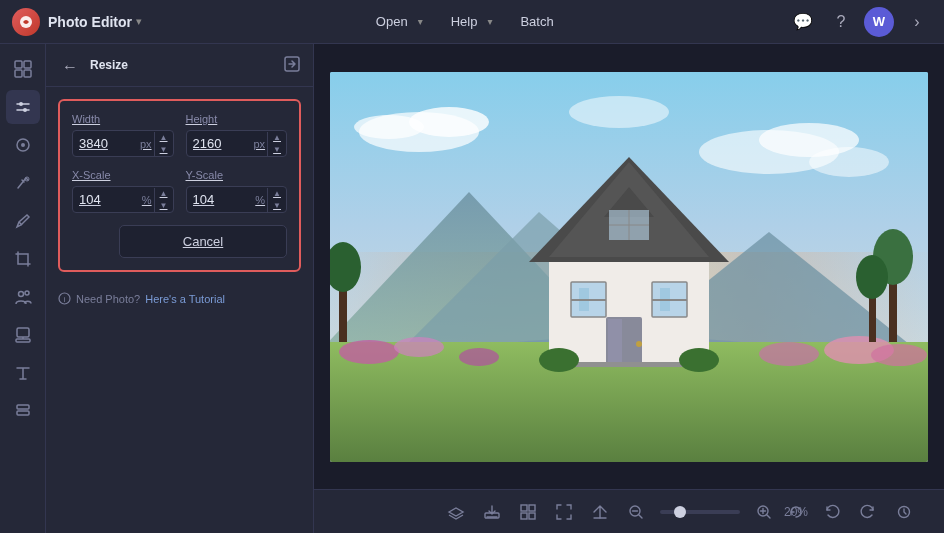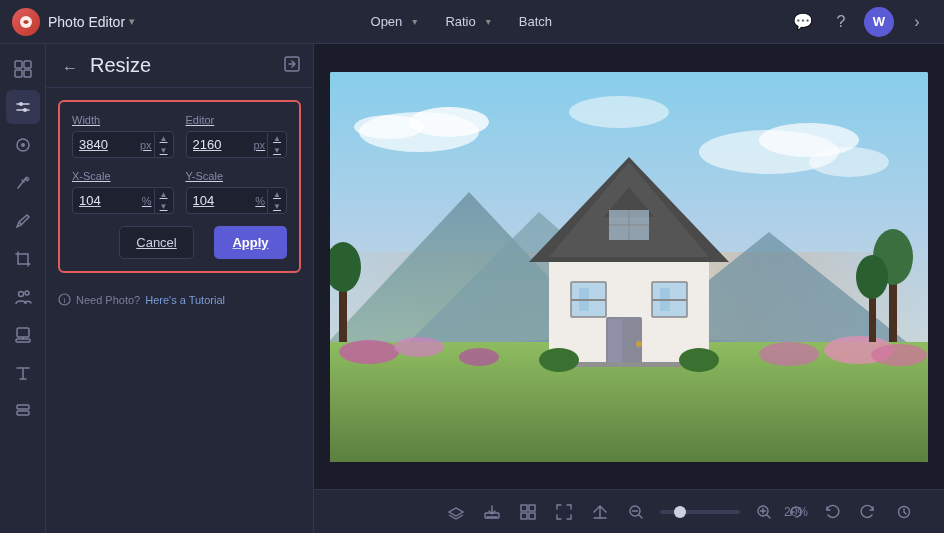--- a/index.html
+++ b/index.html
@@ -31,21 +31,21 @@
       background: linear-gradient(135deg, #e05c5c, #c0392b);
       display: flex;
       align-items: center;
       justify-content: center;
       margin-right: 8px;
       flex-shrink: 0;
     }
     .header-logo svg { width: 16px; height: 16px; }
     .header-app-name {
       font-size: 14px;
-      font-weight: 400;
+      font-weight: 700;
       color: #e0e4f0;
       margin-right: 4px;
     }
     .header-dropdown-icon {
       color: #888;
       font-size: 11px;
       margin-right: auto;
     }
     .header-center {
       display: flex;
@@ -161,22 +161,22 @@
     }
     .back-btn {
       background: transparent;
       border: none;
       color: #aab;
       font-size: 16px;
       cursor: pointer;
       padding: 2px 4px;
     }
     .panel-title {
-      font-size: 20px;
-      font-weight: 400;
+      font-size: 12px;
+      font-weight: 700;
       color: #e0e4f0;
       flex: 1;
     }
     .panel-export-icon {
       background: transparent;
       border: none;
       color: #7a7e9a;
       font-size: 15px;
       cursor: pointer;
     }
@@ -432,21 +432,21 @@
   </div>
   <span class="header-app-name">Photo Editor</span>
   <span class="header-dropdown-icon">▾</span>
 
   <div class="header-center">
     <button class="header-btn">
       <span>Open</span>
       <span class="dropdown-arrow">▾</span>
     </button>
     <button class="header-btn">
-      <span>Ratio</span>
+      <span>Help</span>
       <span class="dropdown-arrow">▾</span>
     </button>
     <button class="header-batch">Batch</button>
   </div>
 
   <div class="header-right">
     <button class="header-icon-btn">💬</button>
     <button class="header-icon-btn">?</button>
     <div class="header-avatar">W</div>
     <button class="header-icon-btn">›</button>
@@ -544,21 +544,21 @@
           <div class="input-with-arrows">
             <input type="text" value="3840" style="">
             <span class="input-unit">px</span>
             <div class="arrow-btns">
               <button class="arrow-btn">▲</button>
               <button class="arrow-btn">▼</button>
             </div>
           </div>
         </div>
         <div class="form-group">
-          <span class="form-label">Editor</span>
+          <span class="form-label">Height</span>
           <div class="input-with-arrows">
             <input type="text" value="2160" style="">
             <span class="input-unit">px</span>
             <div class="arrow-btns">
               <button class="arrow-btn">▲</button>
               <button class="arrow-btn">▼</button>
             </div>
           </div>
         </div>
       </div>
@@ -584,21 +584,20 @@
               <button class="arrow-btn">▲</button>
               <button class="arrow-btn">▼</button>
             </div>
           </div>
         </div>
       </div>
 
 
       <div class="form-actions">
         <button class="btn-cancel">Cancel</button>
-        <button class="btn-apply">Apply</button>
       </div>
     </div>
 
     <div class="help-text">
       <svg width="13" height="13" viewBox="0 0 13 13" fill="none">
         <circle cx="6.5" cy="6.5" r="5.5" stroke="#7a7e9a" stroke-width="1.2" fill="none"></circle>
         <text x="6.5" y="10" text-anchor="middle" fill="#7a7e9a" font-size="8" font-family="sans-serif">i</text>
       </svg>
       <span>Need Photo?</span>
       <a href="#">Here's a Tutorial</a>

